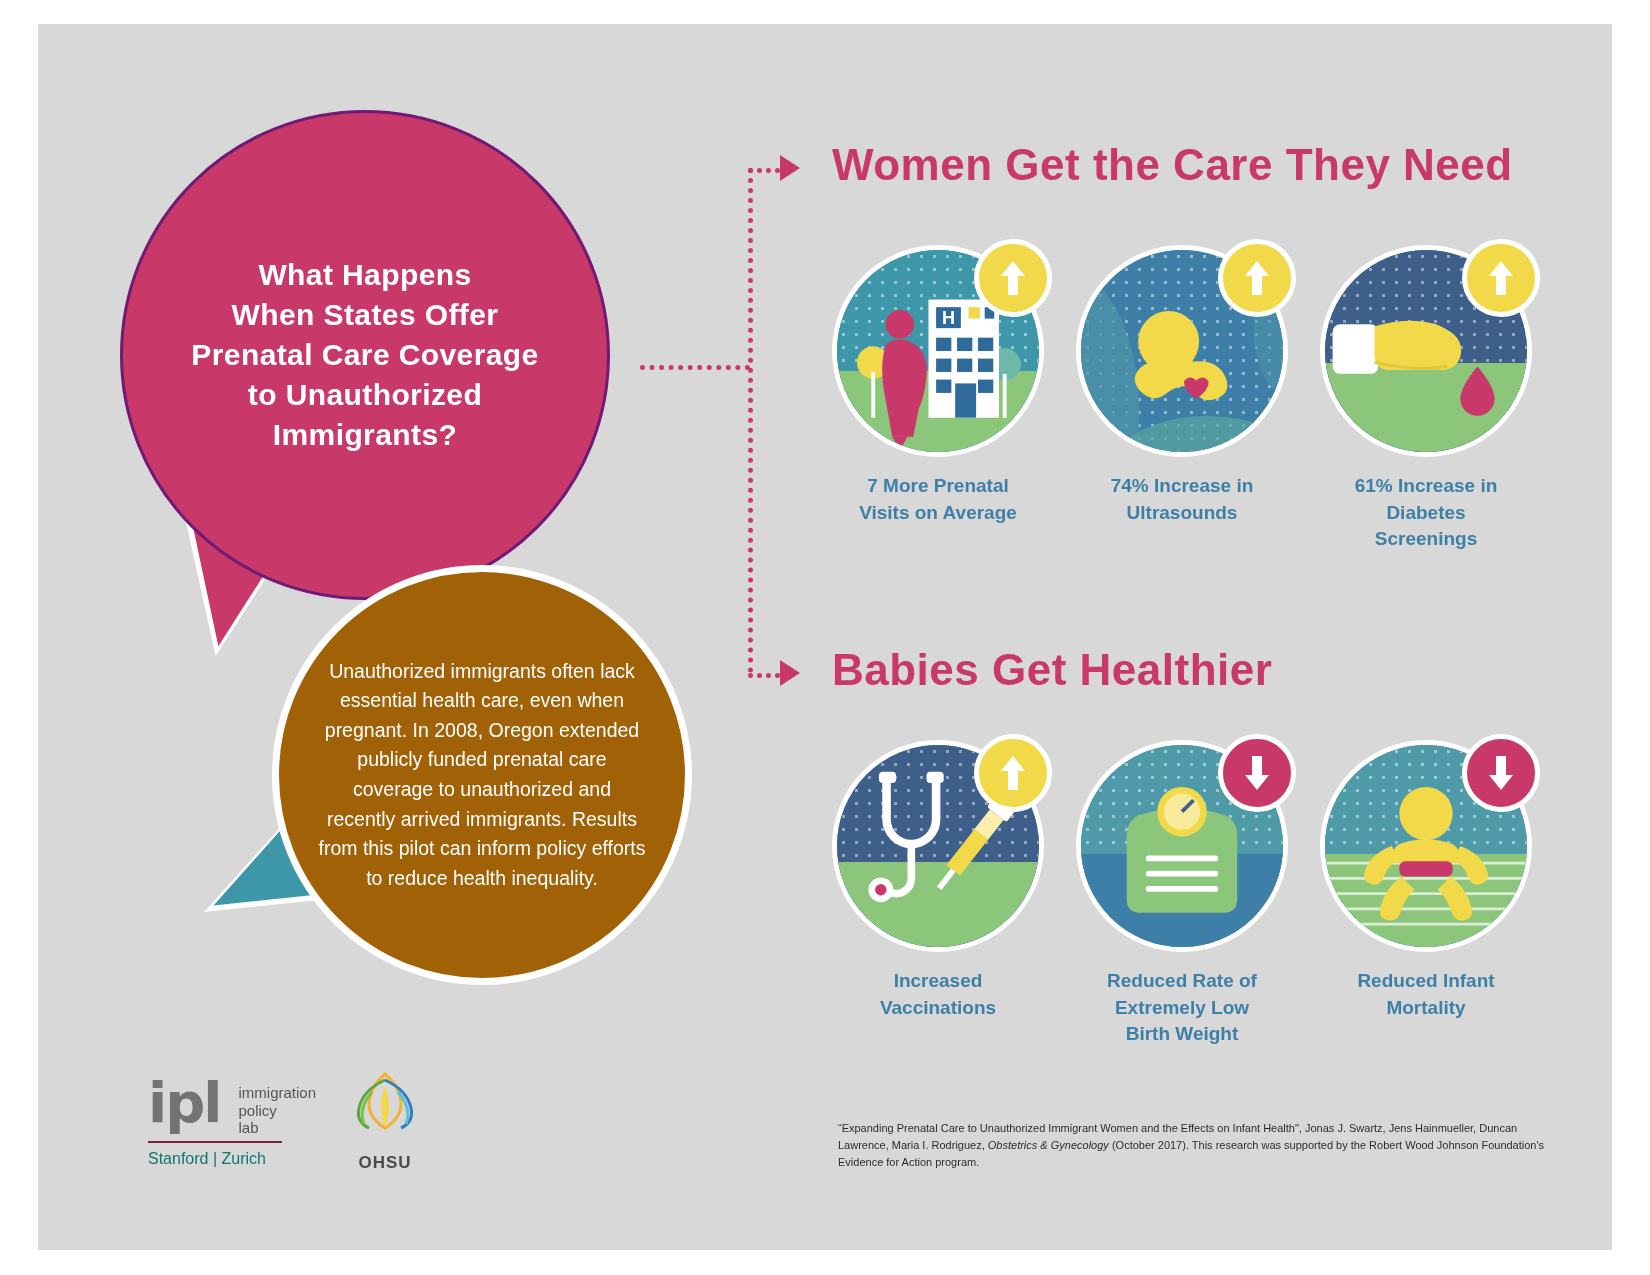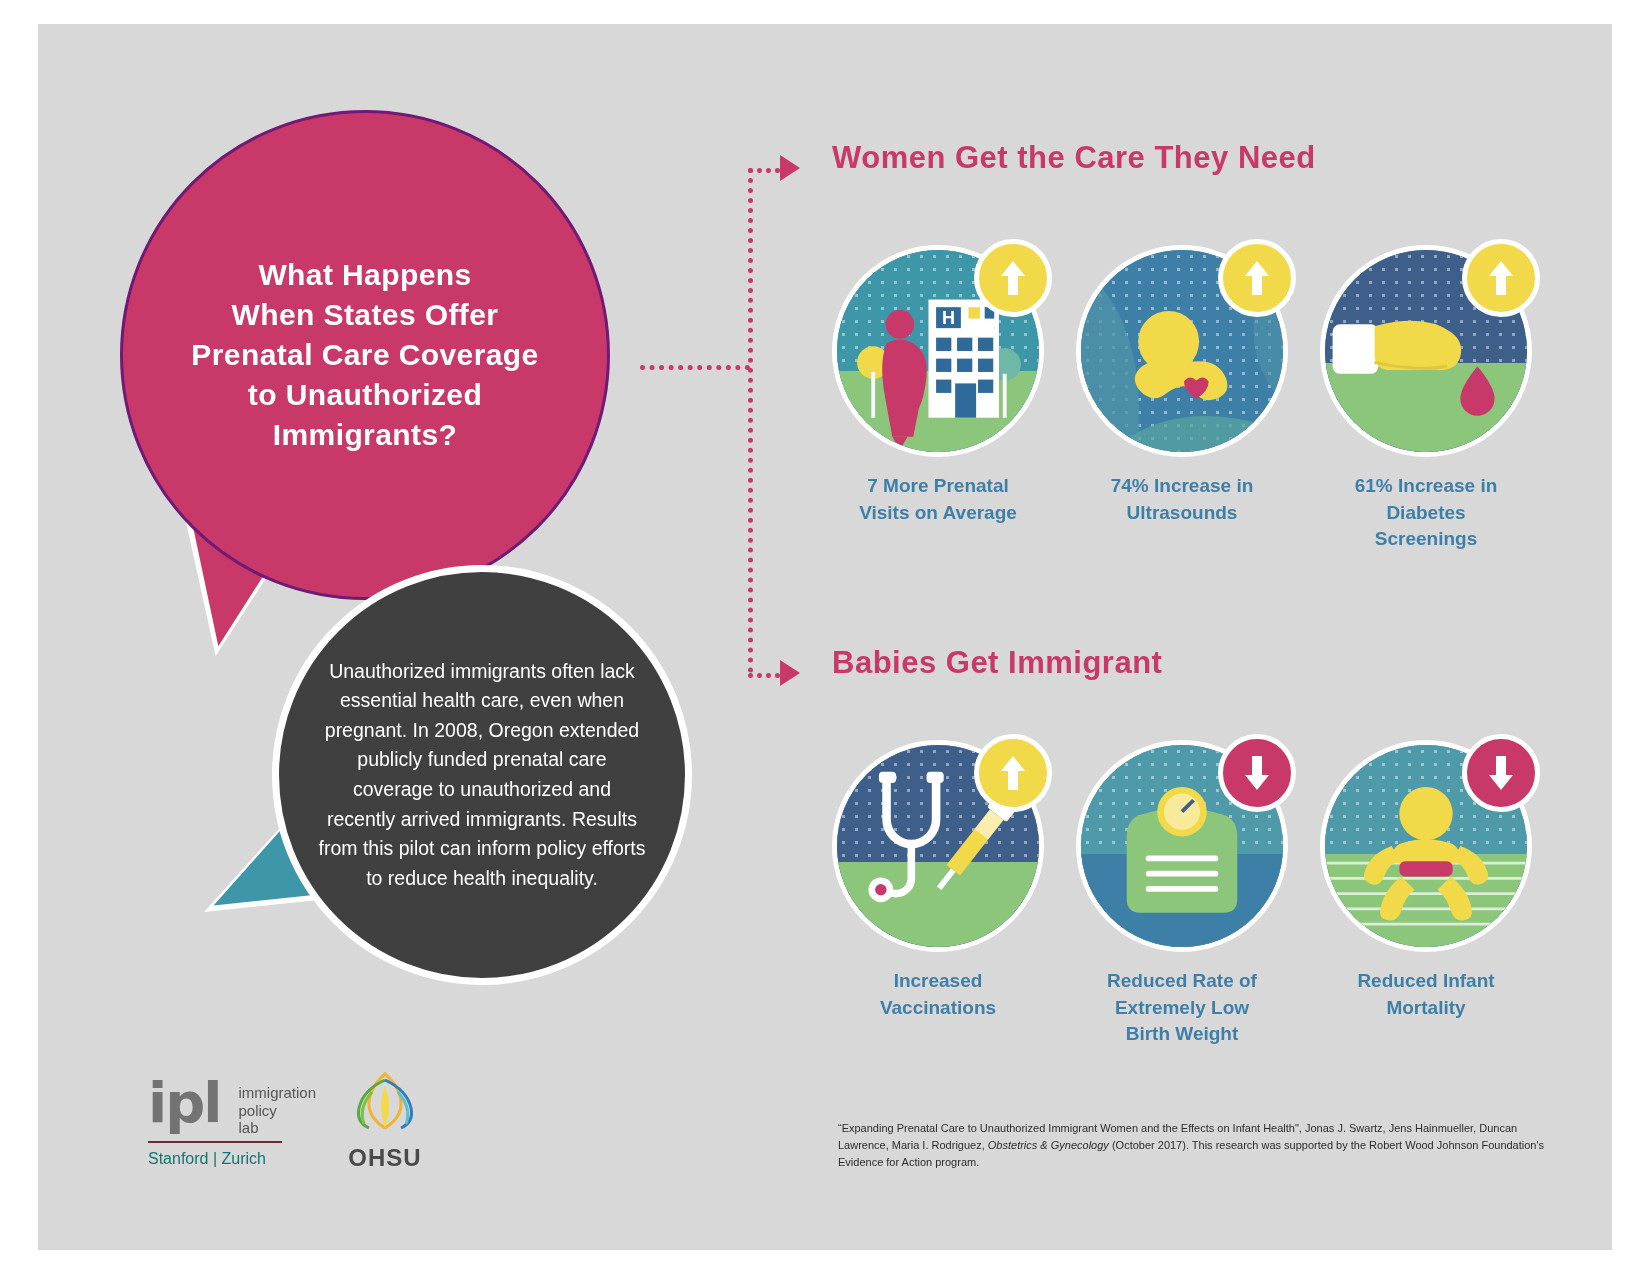--- a/index.html
+++ b/index.html
@@ -80,21 +80,21 @@
   }
 
   
   .d-bubble {
     position: absolute;
     left: 272px;
     top: 565px;
     width: 420px;
     height: 420px;
     border-radius: 50%;
-    background: #404040;
+    background: #a16207;
     border: 7px solid #ffffff;
     box-sizing: border-box;
     display: flex;
     align-items: center;
     justify-content: center;
     z-index: 4;
   }
   .d-bubble .d-text {
     color: #ffffff;
     font-size: 19.5px;
@@ -146,21 +146,21 @@
     border-top: 13px solid transparent;
     border-bottom: 13px solid transparent;
     border-left: 20px solid #c8396a;
     z-index: 2;
   }
 
   
   .section-title {
     position: absolute;
     color: #c8396a;
-    font-size: 31px;
+    font-size: 44px;
     font-weight: bold;
     letter-spacing: 0.5px;
     z-index: 3;
   }
 
   
   .icon-item {
     position: absolute;
     width: 216px;
     text-align: center;
@@ -249,22 +249,22 @@
   }
 
   .ohsu-logo {
     position: absolute;
     left: 330px;
     top: 1072px;
     width: 110px;
     text-align: center;
   }
   .ohsu-text {
-    margin-top: 6px;
-    font-size: 24px;
+    margin-top: 15px;
+    font-size: 17px;
     font-weight: bold;
     color: #4a4a4a;
     letter-spacing: 1px;
   }
 
   .citation {
     position: absolute;
     left: 838px;
     top: 1120px;
     width: 730px;
@@ -384,21 +384,21 @@
     <div class="badge up" style="right:-6px;top:-6px;">
       <svg width="26" height="38" viewBox="0 0 26 38">
           <path d="M13 2 L25 17 L18 17 L18 36 L8 36 L8 17 L1 17 Z" fill="#ffffff"></path>
         </svg>
     </div>
     <div class="icon-caption">61% Increase in
 Diabetes
 Screenings</div>
   </div>
 
-  <div class="section-title" style="left:832px; top:645px;">Babies Get Immigrant</div>
+  <div class="section-title" style="left:832px; top:645px;">Babies Get Healthier</div>
 
   <div class="icon-item" style="left:830px; top:740px;">
     <div class="icon-circle">
       <div style="position:absolute;inset:0;background:#3e5f8a;"></div>
       <div class="dots"></div>
       <div class="circle-bottom" style="background:#8cc67b;height:42%;"></div>
       <svg viewBox="0 0 212 212" width="202" height="202" style="position:absolute;left:0;top:0;">
         <path d="M52 36 L52 78 a26 26 0 0 0 52 0 L104 36" stroke="#ffffff" stroke-width="9" fill="none" stroke-linecap="round"></path>
         <rect x="44" y="28" width="18" height="12" rx="4" fill="#ffffff"></rect>
         <rect x="94" y="28" width="18" height="12" rx="4" fill="#ffffff"></rect>

